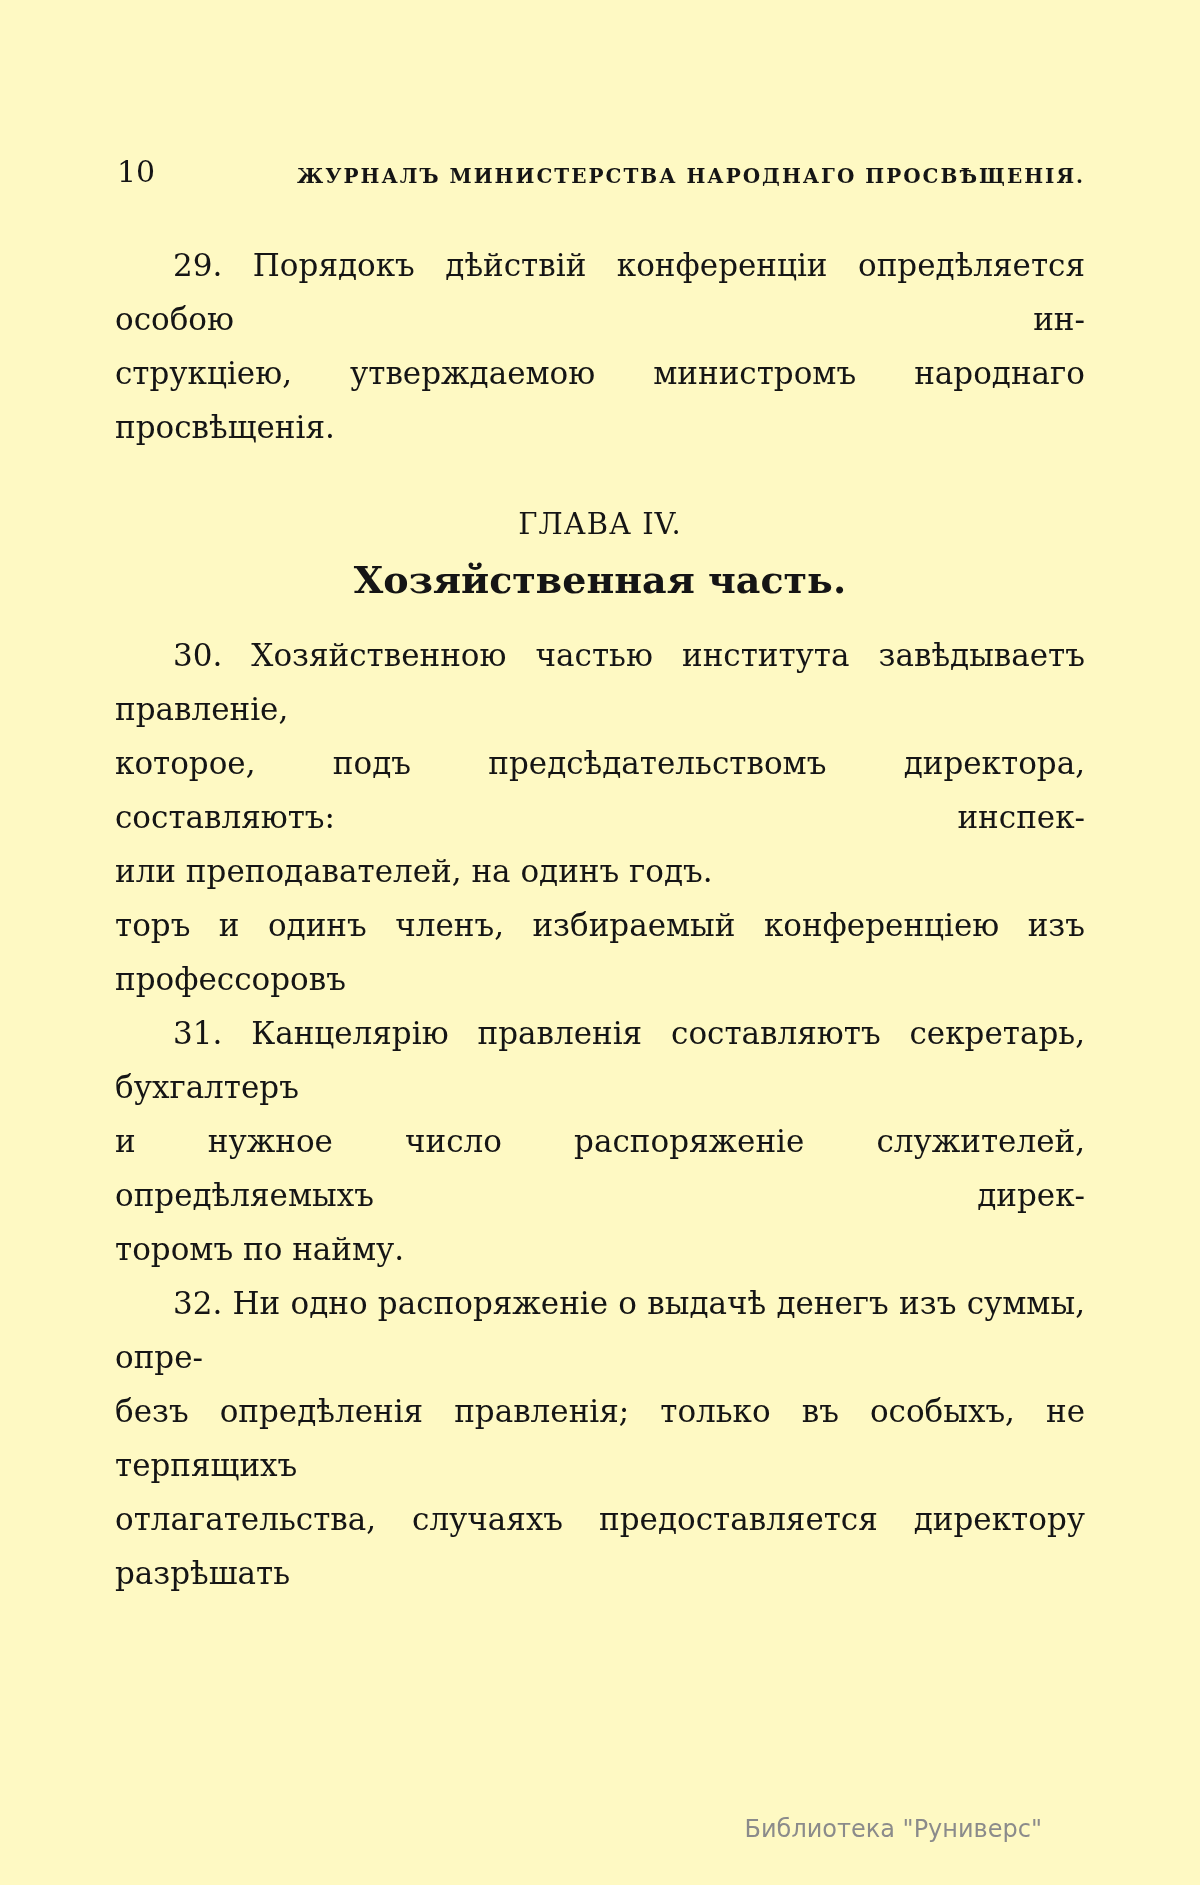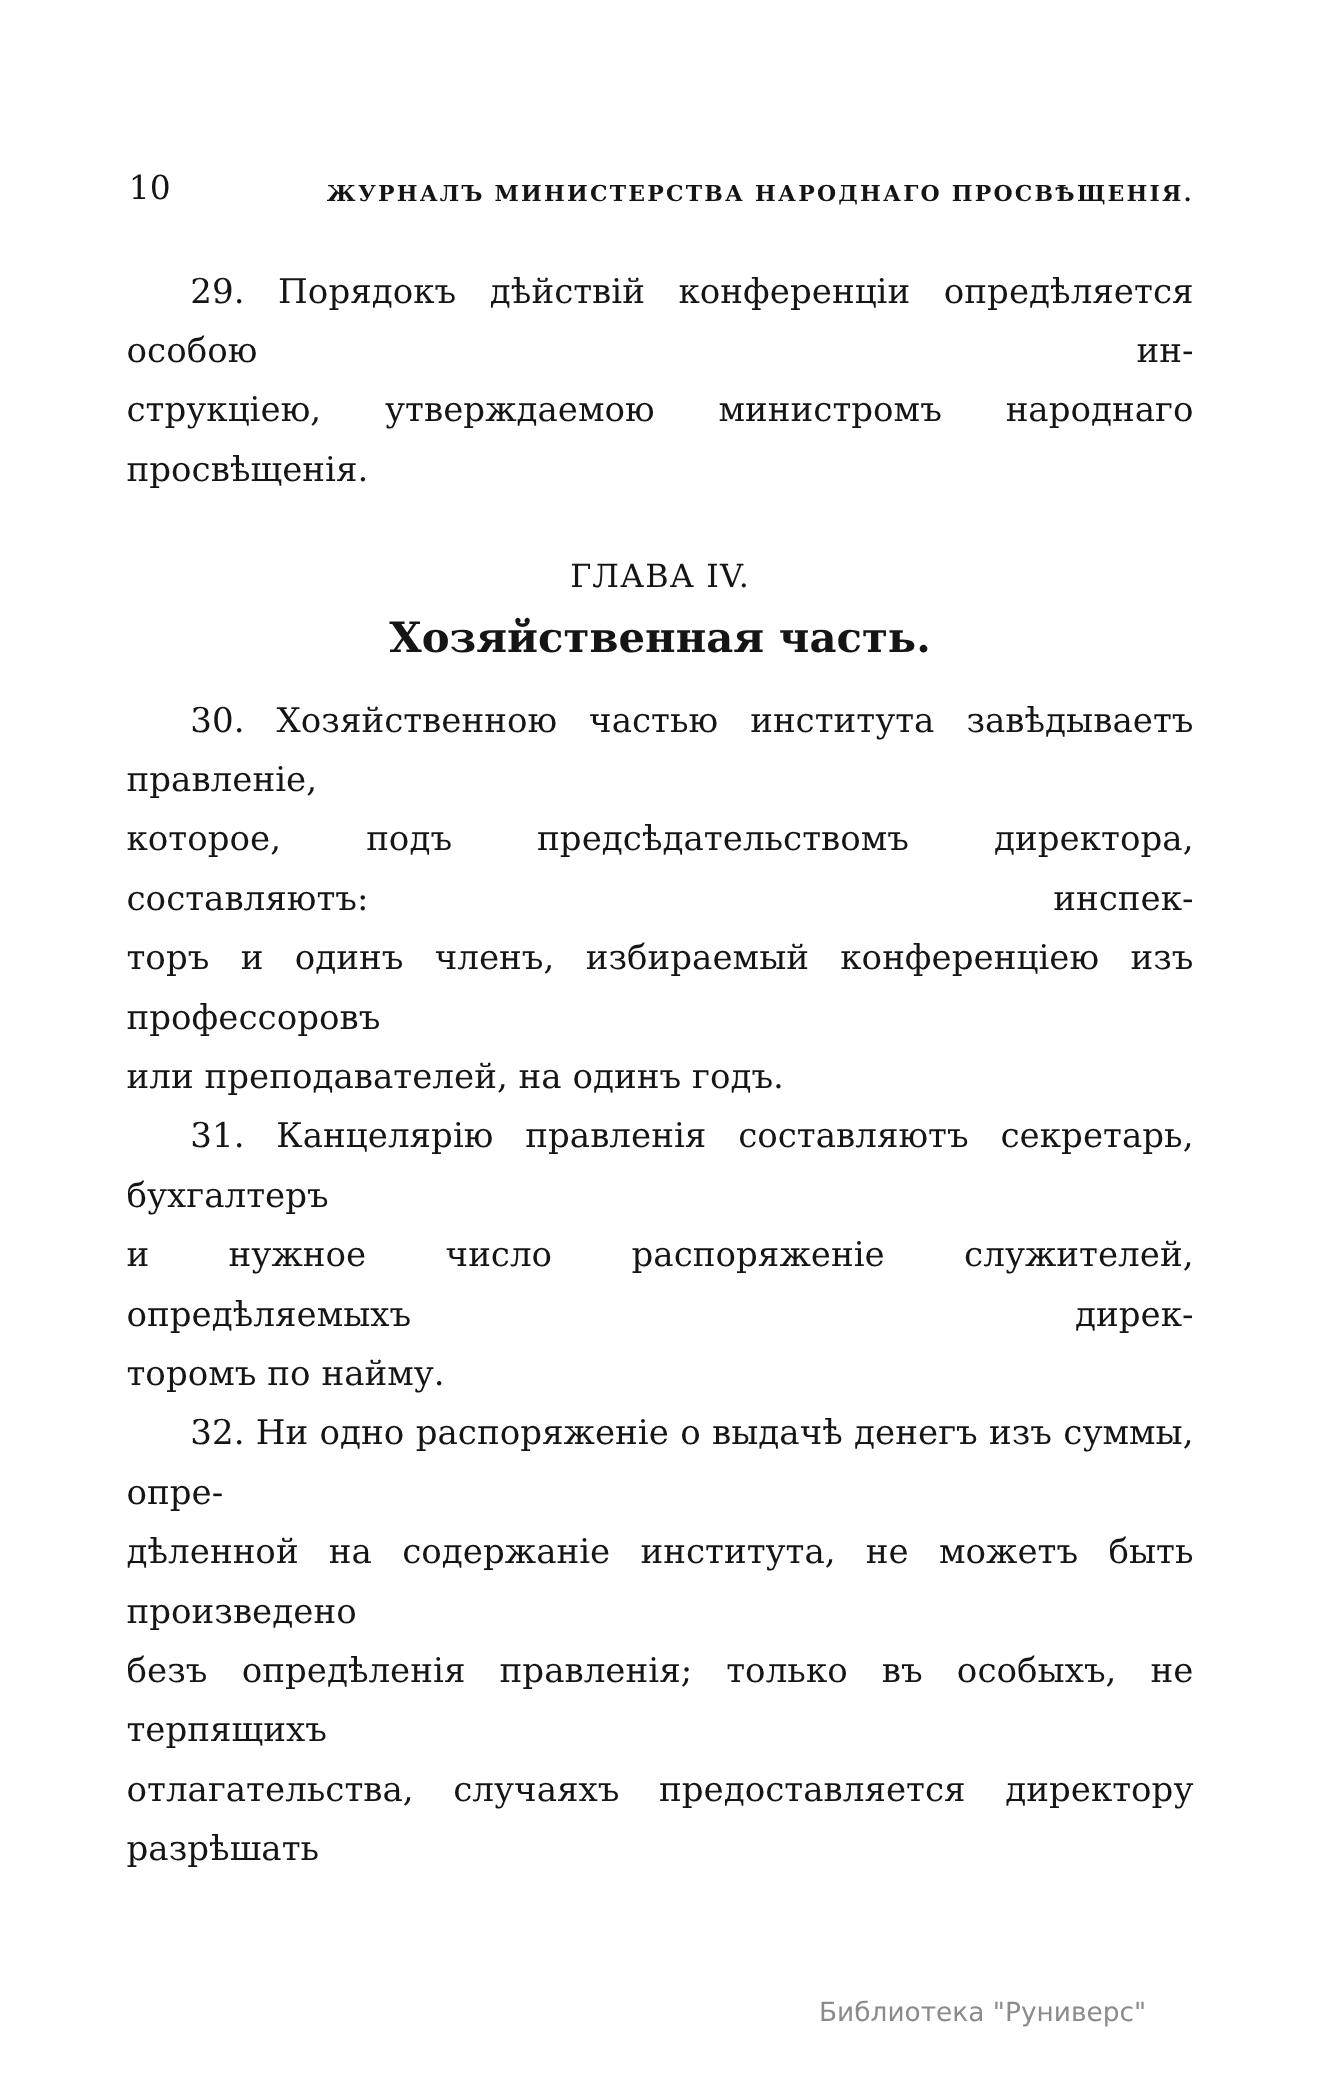--- a/index.html
+++ b/index.html
@@ -1,21 +1,21 @@
 <!DOCTYPE html>
 <html><head>
 <meta charset="utf-8">
 <style>
   html, body { margin: 0; padding: 0; background: #e8e8e8; }
   .page {
     position: relative;
     width: 1200px;
     height: 1885px;
     margin: 0 auto;
-    background: #ffffff;
+    background: #fef9c3;
     color: #151515;
     font-family: "DejaVu Serif", serif;
     overflow: hidden;
   }
   .sheet { padding: 152px 115px 0 115px; }
 
   .header { position: relative; height: 46px; margin-bottom: 40px; }
   .page-number {
     position: absolute; left: 2px; top: 0;
     font-size: 30px; line-height: 40px;
@@ -82,33 +82,32 @@
         <div class="line indent">29. Порядокъ дѣйствій конференціи опредѣляется особою ин-</div>
         <div class="line last">струкціею, утверждаемою министромъ народнаго просвѣщенія.</div>
       </div>
 
       <div class="chapter-heading">ГЛАВА IV.</div>
       <div class="section-title">Хозяйственная часть.</div>
 
       <div>
         <div class="line indent">30. Хозяйственною частью института завѣдываетъ правленіе,</div>
         <div class="line">которое, подъ предсѣдательствомъ директора, составляютъ: инспек-</div>
+        <div class="line last">или преподавателей, на одинъ годъ.</div>
         <div class="line">торъ и одинъ членъ, избираемый конференціею изъ профессоровъ</div>
-        <div class="line last">или преподавателей, на одинъ годъ.</div>
       </div>
 
       <div>
         <div class="line indent">31. Канцелярію правленія составляютъ секретарь, бухгалтеръ</div>
         <div class="line">и нужное число распоряженіе служителей, опредѣляемыхъ дирек-</div>
         <div class="line last">торомъ по найму.</div>
       </div>
 
       <div>
         <div class="line indent">32. Ни одно распоряженіе о выдачѣ денегъ изъ суммы, опре-</div>
-        <div class="line">дѣленной на содержаніе института, не можетъ быть произведено</div>
         <div class="line">безъ опредѣленія правленія; только въ особыхъ, не терпящихъ</div>
         <div class="line">отлагательства, случаяхъ предоставляется директору разрѣшать</div>
 
       </div>
 
     </div>
   </div>
 
   <div class="watermark">Библиотека "Руниверс"</div>
 </div>

